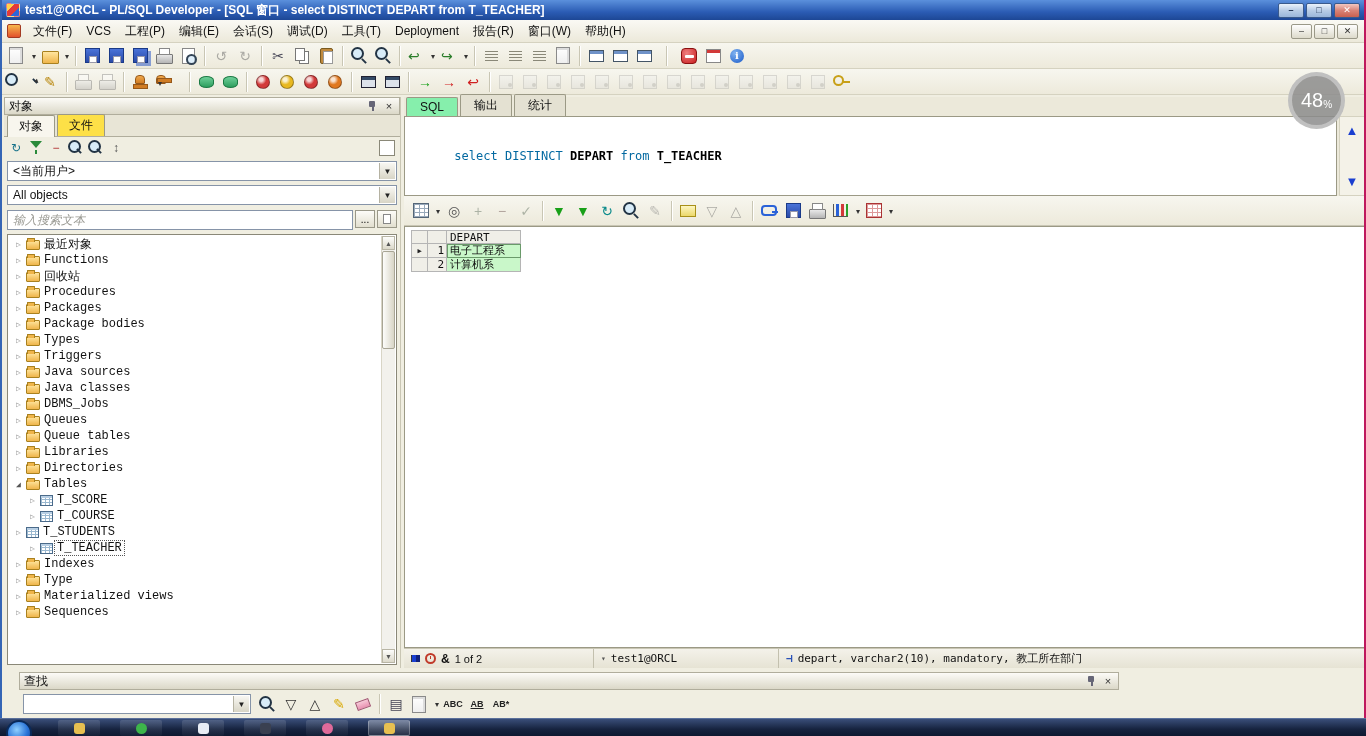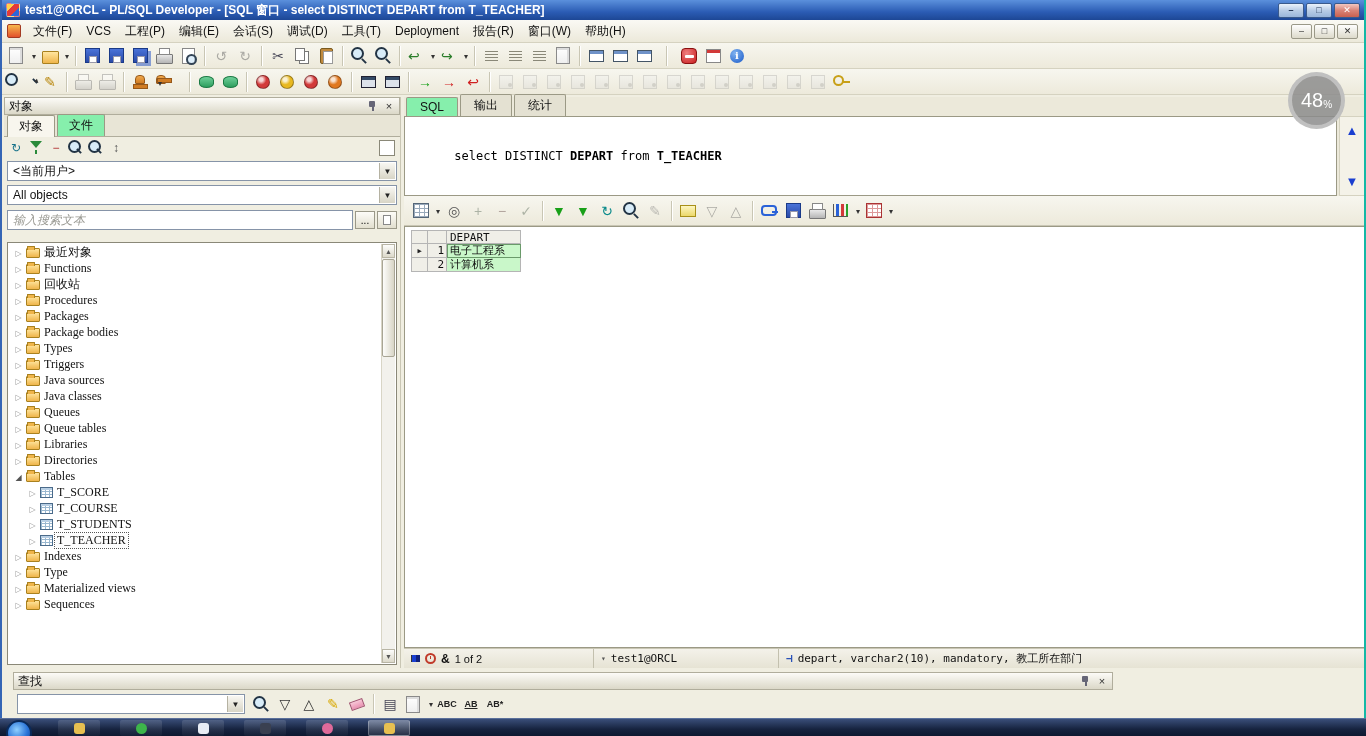--- a/index.html
+++ b/index.html
@@ -1,18 +1,18 @@
 <!DOCTYPE html>
 <html><head>
 <meta charset="utf-8">
 <style>
 *{box-sizing:border-box;margin:0;padding:0}
 html,body{width:1366px;height:736px}
 body{position:relative;overflow:hidden;background:#fff;font-family:"Liberation Sans","DejaVu Sans",sans-serif;font-size:12px;color:#111}
-.app{position:absolute;left:0;top:0;width:1366px;height:718px;background:#f0eee1;border-left:2px solid #3565b5;border-right:2px solid #14b8a6;overflow:hidden}
+.app{position:absolute;left:0;top:0;width:1366px;height:718px;background:#f0eee1;border-left:2px solid #3565b5;border-right:2px solid #be185d;overflow:hidden}
 
 .titlebar{height:20px;background:linear-gradient(#5b90dc,#2b5cb4 60%,#1d4795);display:flex;align-items:center;gap:5px;padding:0 4px;color:#fff;font-weight:bold}
 .app-icon{width:14px;height:14px;flex:none;background:linear-gradient(135deg,#ffd24c 0 33%,#e23b3b 33% 66%,#2b66d8 66%);border:1px solid #ffffff55;border-radius:2px}
 .title-text{white-space:nowrap;overflow:hidden}
 .win-btns{margin-left:auto;display:flex;gap:2px}
 .wbtn{width:26px;height:15px;border:1px solid #3a5a8c;border-radius:2px;background:linear-gradient(#eaf2fb,#b8cce6 50%,#9ab6da);display:flex;align-items:center;justify-content:center;font-size:9px;color:#1a2c4a;line-height:1}
 .wbtn.close{background:linear-gradient(#f2c7c0,#d88377 50%,#c9604f);color:#fff}
 
 .menubar{height:23px;display:flex;align-items:center;padding:0 2px;background:linear-gradient(#faf9f4,#ece9da);border-bottom:1px solid #d5d2c0}
 .mdi-icon{width:14px;height:14px;margin:0 5px 0 3px;background:linear-gradient(#f7b84c,#e2512b);border:1px solid #a33a22;border-radius:2px}
@@ -75,34 +75,34 @@
 
 .phead{height:18px;display:flex;align-items:center;background:linear-gradient(#fcfbf7,#dbd8c8);border:1px solid #b0ad9c;padding:0 4px;gap:5px}
 .ptitle{flex:1;white-space:nowrap}
 .pin{width:12px;height:12px;position:relative;display:inline-block}
 .pin::before{content:"";position:absolute;left:3px;top:1px;width:6px;height:6px;background:#667;border-radius:1px}
 .pin::after{content:"";position:absolute;left:6px;top:7px;width:2px;height:4px;background:#667}
 .pclose{font-size:11px;color:#333;width:12px;text-align:center;line-height:1}
 
 .objpanel{position:absolute;left:2px;top:97px;width:397px;height:571px;display:flex;flex-direction:column;background:#f0eee1;border-right:1px solid #c9c6b4}
 .ptabs{display:flex;align-items:flex-end;height:22px;padding:2px 3px 0;gap:2px;background:#e8e5d6;border-bottom:1px solid #b0ad9c}
-.ptab{padding:2px 11px;background:#86efac;border:1px solid #9b9985;border-bottom:none;border-radius:2px 2px 0 0}
+.ptab{padding:2px 11px;background:#fde047;border:1px solid #9b9985;border-bottom:none;border-radius:2px 2px 0 0}
 .ptab.active{background:#f8f6ee;position:relative;top:1px}
 .ptools{display:flex;align-items:center;height:22px;padding:0 2px}
 .ptoolicons{display:flex;align-items:center}
 .sqbtn{margin-left:auto;width:16px;height:16px;border:1px solid #8a8878;background:#fff;margin-right:3px}
 .combo{height:20px;margin:2px 3px;background:#fff;border:1px solid #8694a8;display:flex;align-items:center;padding:0 18px 0 5px;position:relative;white-space:nowrap}
 .carrow{position:absolute;right:1px;top:1px;bottom:1px;width:16px;background:linear-gradient(#f8f7f2,#d8d5c6);border-left:1px solid #b5b2a2;display:flex;align-items:center;justify-content:center;font-size:8px;color:#222}
-.searchrow{display:flex;align-items:center;margin:3px 3px 10px;gap:2px}
+.searchrow{display:flex;margin:3px 3px 2px;gap:2px}
 .searchbox{flex:1;height:20px;border:1px solid #8694a8;padding:0 5px;font:italic 12px "Liberation Sans","DejaVu Sans",sans-serif;color:#444;background:#fff;outline:none}
 .searchbox::placeholder{color:#9a9a93;font-style:italic}
 .dots{width:20px;height:18px;border:1px solid #9a9888;background:linear-gradient(#fdfcf8,#e2dfcf);font-size:10px;display:flex;align-items:center;justify-content:center}
 .mini-page{display:inline-block;width:8px;height:10px;background:#fff;border:1px solid #888}
 .treewrap{flex:1;position:relative;margin:2px 3px 3px;background:#fff;border:1px solid #8a8878;overflow:hidden}
-.tree{position:absolute;inset:1px 16px 1px 1px;overflow:hidden;font-family:Liberation Serif, serif;font-size:12px}
+.tree{position:absolute;inset:1px 16px 1px 1px;overflow:hidden;font-family:Liberation Mono, monospace;font-size:12px}
 .trow{height:16px;display:flex;align-items:center;gap:2px;padding-left:4px;white-space:nowrap}
 .twisty{width:11px;text-align:center;flex:none}
 .twisty::before{content:"▷";font-size:8px;color:#9a9a9a}
 .trow.expanded .twisty::before{content:"◢";color:#555}
 .nicon{width:15px;height:12px;flex:none;position:relative}
 .ni-folder{width:14px;height:10px;margin-top:2px;background:linear-gradient(#ffe59e,#efb54b);border:1px solid #a9811f;border-radius:1px}
 .ni-folder::before{content:"";position:absolute;top:-3px;left:0;width:6px;height:3px;background:#efb54b;border:1px solid #a9811f;border-bottom:none;border-radius:1px 1px 0 0}
 .ni-table{width:13px;height:11px;margin-top:1px;border:1px solid #4a6a8a;background-color:#fff;background-image:linear-gradient(#9ab8d0 1px,transparent 1px),linear-gradient(90deg,#9ab8d0 1px,transparent 1px);background-size:100% 3px,4px 100%;box-shadow:inset 0 2px 0 #b8cfe4}
 .tlabel{padding:0 2px}
 .trow.selected .tlabel{outline:1px dotted #555;background:#fdfdfd}
@@ -110,21 +110,21 @@
 .sarr{position:absolute;left:0;right:0;height:14px;background:linear-gradient(#fdfdfb,#dcd9ca);border:1px solid #b8b5a5;font-size:7px;color:#555;display:flex;align-items:center;justify-content:center}
 .sarr.up{top:0}.sarr.down{bottom:0}
 .sthumb{position:absolute;left:0;width:100%;top:15px;height:98px;background:linear-gradient(90deg,#fdfdfb,#d8d5c6);border:1px solid #a8a595;border-radius:2px}
 
 .sqlwin{position:absolute;left:402px;top:97px;width:961px;height:571px;background:#ece9da}
 .wtabs{display:flex;align-items:flex-end;height:19px;padding-left:2px;gap:2px}
 .wtab{padding:2px 13px;background:#e4e1d2;border:1px solid #9b9985;border-bottom:none;border-radius:2px 2px 0 0}
 .wtab.active{background:#86efac}
 .editor{position:absolute;left:0;top:19px;right:28px;height:80px;background:#fff;border:1px solid #9b9985;padding:4px 6px;font:12px "DejaVu Sans Mono",monospace}
 .codeline{white-space:pre}
-.tok.kw{color:#000000}
+.tok.kw{color:#0369a1}
 .tok.id{color:#000;font-weight:bold}
 .navstrip{position:absolute;right:0;top:19px;width:26px;height:80px;background:#f4f2e8;border:1px solid #d5d2c0;display:flex;flex-direction:column;align-items:center;justify-content:space-between;padding:7px 0}
 .navarr{color:#1a3fd0;font-size:13px;line-height:1}
 .gridbar{position:absolute;left:0;top:99px;right:0;height:30px;background:linear-gradient(#f7f6ef,#edeadb);border-bottom:1px solid #c9c6b4;display:flex;align-items:center;padding:0 5px}
 .gridarea{position:absolute;left:0;top:129px;right:0;bottom:20px;background:#fff;border:1px solid #9b9985;overflow:hidden}
 .dgrid{position:absolute;left:6px;top:3px;font:11px "DejaVu Sans Mono",monospace}
 .ghead,.grow{display:flex;height:14px}
 .gcorner{width:17px;border:1px solid #b5b5b5;background:#f0efe8}
 .gnumh{width:19px;border:1px solid #b5b5b5;border-left:none;background:#f0efe8}
 .gcolh{width:74px;border:1px solid #b5b5b5;border-left:none;background:#f0efe8;padding:0 3px;display:flex;align-items:center}
@@ -138,21 +138,21 @@
 .s1{width:190px}
 .s2{width:185px;font-family:"DejaVu Sans Mono",monospace}
 .s3{flex:1;border-right:none;font-family:"DejaVu Sans Mono",monospace}
 .flagic{width:9px;height:7px;background:linear-gradient(90deg,#1a3fd0 50%,#10207a 50%);border-left:1px solid #333;flex:none}
 .clockic{width:11px;height:11px;border:2px solid #c03a2a;border-radius:50%;position:relative;flex:none}
 .clockic::before{content:"";position:absolute;left:3px;top:1px;width:1px;height:3px;background:#c03a2a}
 .amp{font-size:12px}
 .dbdot{font-size:8px;color:#555}
 .colic{color:#2a52b8;font-size:11px;font-weight:bold}
 
-.findpanel{position:absolute;left:11px;top:672px;width:1100px;height:46px;background:#f0eee1}
+.findpanel{position:absolute;left:17px;top:672px;width:1100px;height:46px;background:#f0eee1}
 .findrow{display:flex;align-items:center;height:28px;padding:0 4px;gap:4px}
 .fcombo{width:228px;height:20px;margin:0}
 .ficons{display:flex;align-items:center}
 
 .taskbar{position:absolute;left:0;bottom:0;width:1366px;height:18px;background:linear-gradient(#3a4e79,#16233f 60%,#0d1830);border-top:1px solid #5a6f9a;display:flex;align-items:flex-start}
 .orb{width:26px;height:26px;margin:1px 0 0 6px;border-radius:50%;background:radial-gradient(circle at 40% 35%,#8fd0ff,#2a74d8 55%,#0a3a8a);border:2px solid #0a2a5a;flex:none}
 .ttiles{display:flex;margin-left:26px;gap:20px;padding-top:1px}
 .ttile{width:42px;height:16px;border-radius:2px;background:linear-gradient(#ffffff22,#ffffff08);display:flex;align-items:center;justify-content:center}
 .ttile.active{background:linear-gradient(#ffffff58,#ffffff1c);border:1px solid #ffffff40}
 .tdot{width:11px;height:11px;border-radius:3px;background:#ccc}
@@ -508,20 +508,25 @@
             <span class="nicon ni-folder"></span>
             <span class="tlabel">Java sources</span>
           </div>
 
           <div class="trow">
             <span class="twisty"></span>
             <span class="nicon ni-folder"></span>
             <span class="tlabel">Java classes</span>
           </div>
 
+          <div class="trow">
+            <span class="twisty"></span>
+            <span class="nicon ni-folder"></span>
+            <span class="tlabel">DBMS_Jobs</span>
+          </div>
 
           <div class="trow">
             <span class="twisty"></span>
             <span class="nicon ni-folder"></span>
             <span class="tlabel">Queues</span>
           </div>
 
           <div class="trow">
             <span class="twisty"></span>
             <span class="nicon ni-folder"></span>
@@ -551,21 +556,21 @@
             <span class="nicon ni-table"></span>
             <span class="tlabel">T_SCORE</span>
           </div>
 
           <div class="trow" style="padding-left: 18px;">
             <span class="twisty"></span>
             <span class="nicon ni-table"></span>
             <span class="tlabel">T_COURSE</span>
           </div>
 
-          <div class="trow" style="padding-left: 18px;">
+          <div class="trow" style="padding-left: 4px;">
             <span class="twisty"></span>
             <span class="nicon ni-table"></span>
             <span class="tlabel">T_STUDENTS</span>
           </div>
 
           <div class="trow selected" style="padding-left: 18px;">
             <span class="twisty"></span>
             <span class="nicon ni-table"></span>
             <span class="tlabel">T_TEACHER</span>
           </div>

